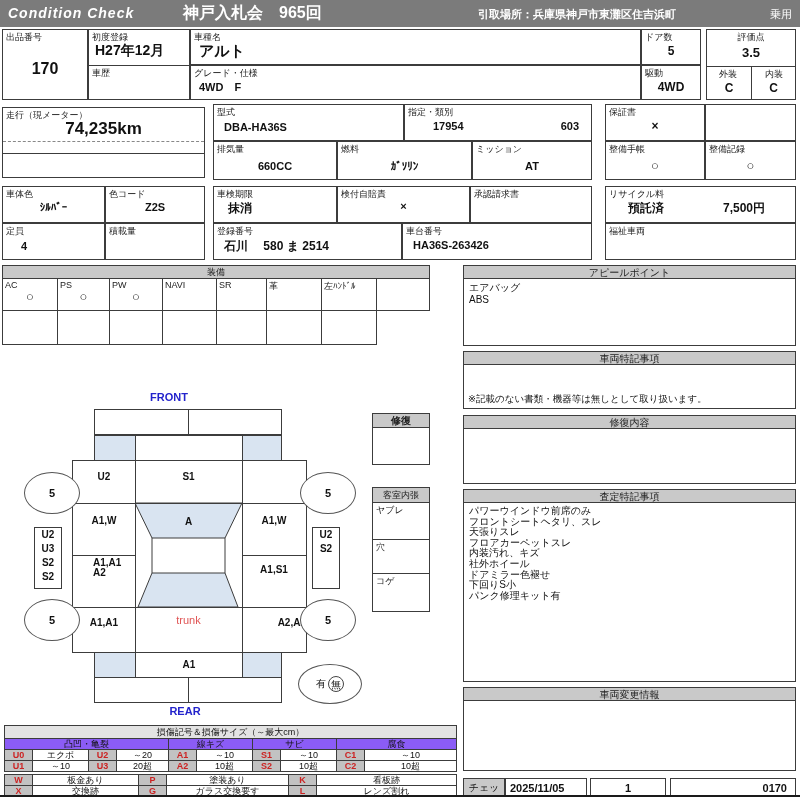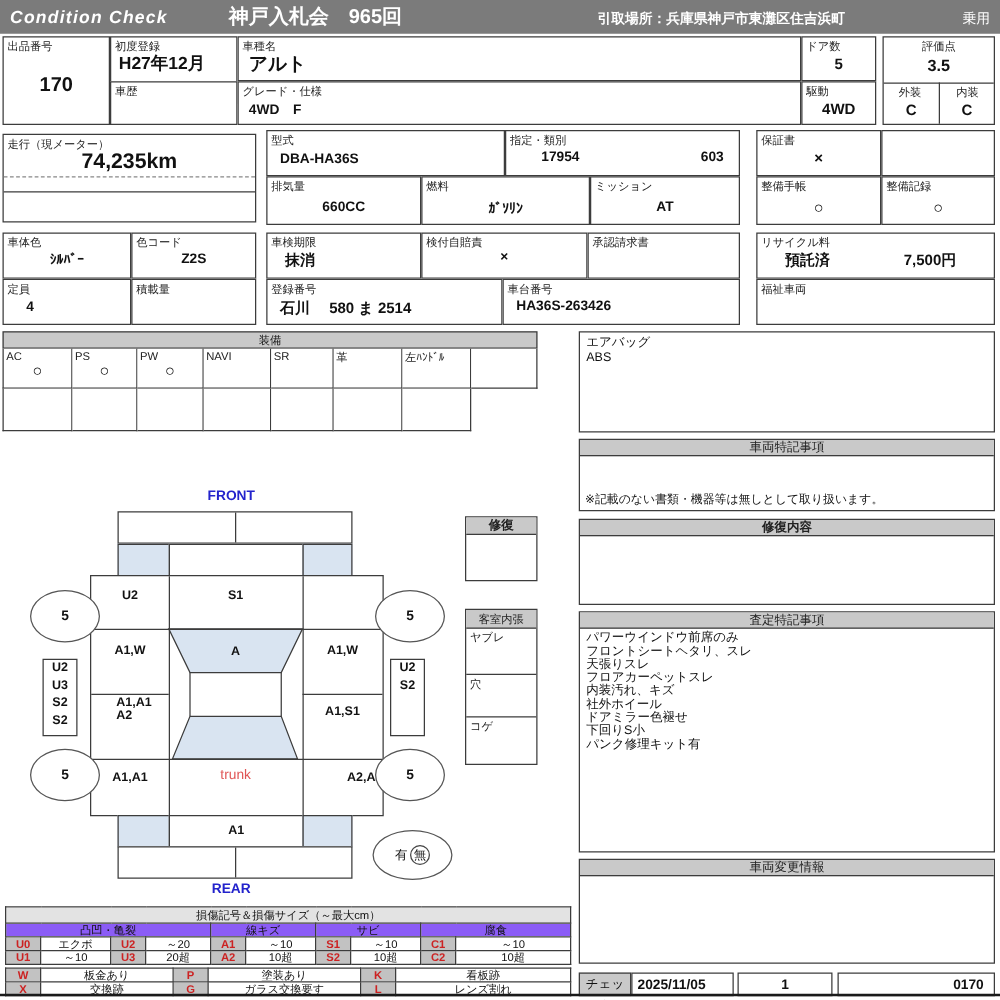--- a/index.html
+++ b/index.html
@@ -204,31 +204,32 @@
     <div class="eq-c" style="width:52px;height:34px"></div>
     <div class="eq-c" style="width:53px;height:34px"></div>
     <div class="eq-c" style="width:54px;height:34px"></div>
     <div class="eq-c" style="width:50px;height:34px"></div>
     <div class="eq-c" style="width:55px;height:34px"></div>
     <div class="eq-c" style="width:55px;height:34px"></div>
   </div>
 </div>
 
 <div class="sec" style="left:463px;top:265px;width:333px;height:81px">
+  <div class="sec-h">アピールポイント</div>
   <div class="sec-b">
     <div>エアバッグ</div>
     <div>ABS</div>
   </div>
 </div>
 <div class="sec" style="left:463px;top:351px;width:333px;height:58px">
   <div class="sec-h">車両特記事項</div>
   <div style="position:absolute;left:4px;bottom:2px;font-size:9.5px;white-space:nowrap">※記載のない書類・機器等は無しとして取り扱います。</div>
 </div>
 <div class="sec" style="left:463px;top:415px;width:333px;height:69px">
-  <div class="sec-h red" style="font-weight:bold">修復内容</div>
+  <div class="sec-h red" style="font-weight:normal">修復内容</div>
 </div>
 <div class="sec" style="left:463px;top:489px;width:333px;height:193px">
   <div class="sec-h">査定特記事項</div>
   <div class="sec-b" style="line-height:10.6px;font-size:10px">
     <div>パワーウインドウ前席のみ</div>
     <div>フロントシートヘタリ、スレ</div>
     <div>天張りスレ</div>
     <div>フロアカーペットスレ</div>
     <div>内装汚れ、キズ</div>
     <div>社外ホイール</div>
@@ -262,21 +263,21 @@
       <span class="lbl">ヤブレ</span>
     </div>
   <div class="cab-row bt" style="height:34px">
       <span class="lbl">穴</span>
     </div>
   <div class="cab-row bt" style="height:38px">
       <span class="lbl">コゲ</span>
     </div>
 </div>
 
-<div class="b-lbl blue" style="left:150px;top:391px;width:70px;text-align:center;font-size:11px">FRONT</div>
+<div class="b-lbl blue" style="left:150px;top:391px;width:70px;text-align:left;font-size:11px">FRONT</div>
 
 <div class="wh-cell" style="left:94px;top:409px;width:188px;height:26px">
   <div class="line" style="left:93px;top:0;width:1px;height:24px"></div>
 </div>
 <div class="bl-cell" style="left:94px;top:435px;width:42px;height:26px"></div>
 <div class="wh-cell" style="left:135px;top:435px;width:108px;height:26px"></div>
 <div class="bl-cell" style="left:242px;top:435px;width:40px;height:26px"></div>
 
 <div class="wh-cell" style="left:72px;top:460px;width:235px;height:193px">
   <svg width="233" height="191" style="position:absolute;left:0;top:0" viewBox="0 0 233 191">

